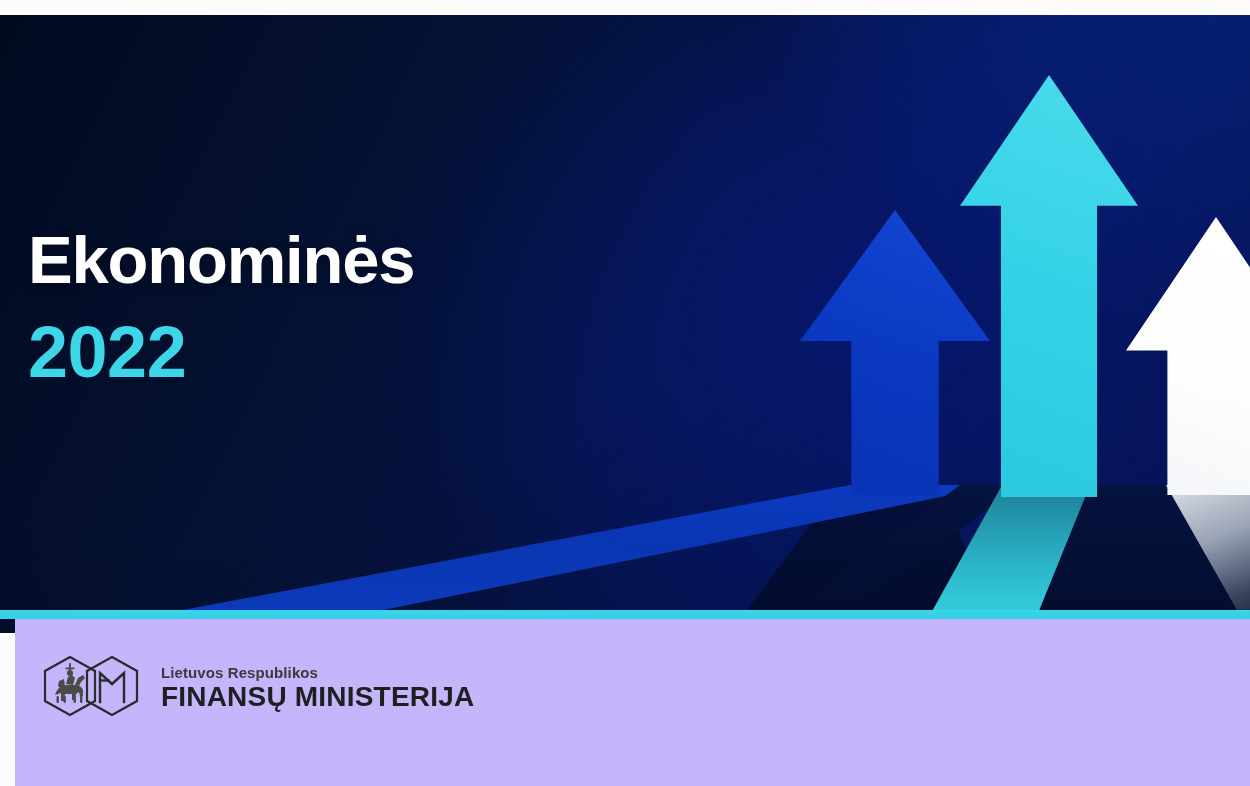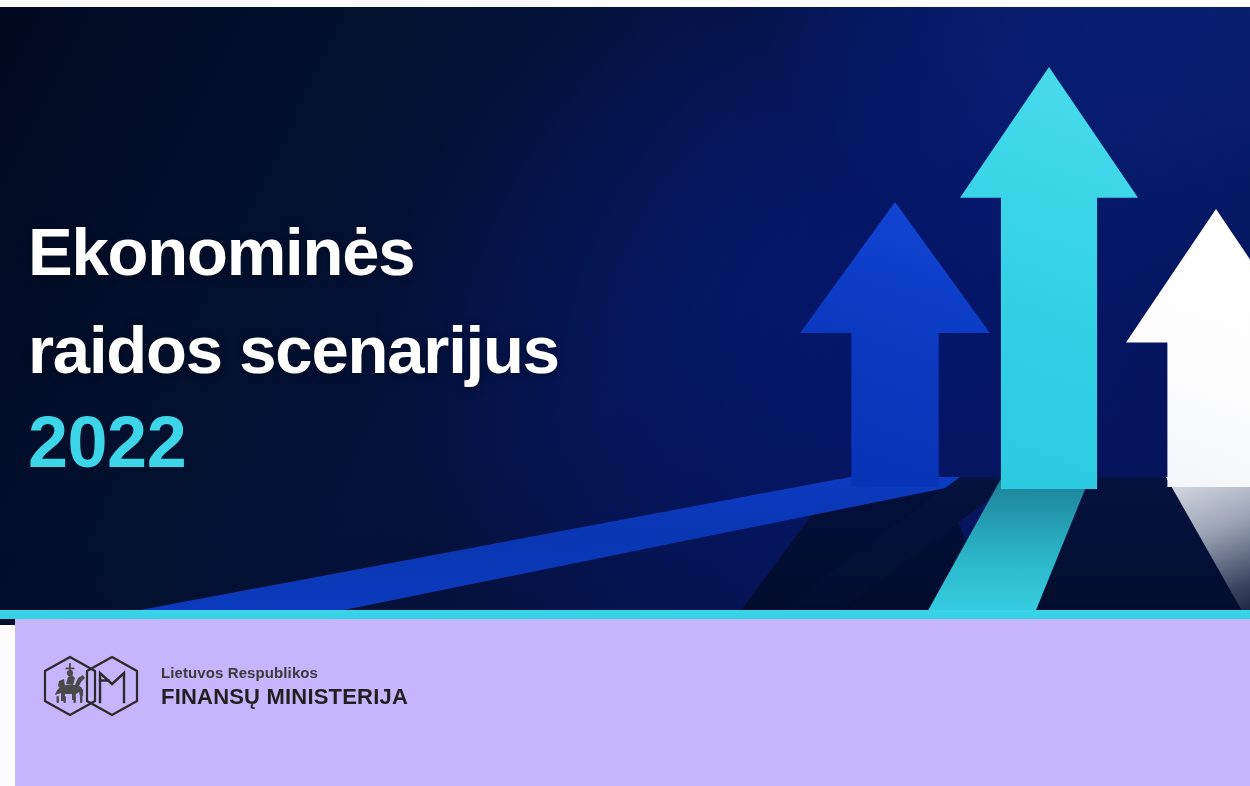--- a/index.html
+++ b/index.html
@@ -14,21 +14,21 @@
   #poster {
     position:relative;
     width:1250px; height:786px;
     overflow:hidden;
     background:#fcfcfc;
   }
 
   
   .hero {
     position:absolute;
-    left:0; top:7px;
+    left:0; top:15px;
     width:1250px; height:618px;
     overflow:hidden;
     background:
       radial-gradient(ellipse 900px 620px at 105% -8%, #0a2a9e 0%, rgba(10,42,158,0) 62%),
       radial-gradient(ellipse 1000px 700px at 78% 46%, #072徒 0%, rgba(7,26,120,0) 60%),
       linear-gradient(118deg, #020a22 0%, #03102f 26%, #051243 48%, #071a72 76%, #0a2290 100%);
   }
   
   .hero {
     background:
@@ -154,21 +154,21 @@
   .logo-text { display:flex; flex-direction:column; gap:2px; }
   .logo-top {
     color:#3a3a3a;
     font-size:15px;
     font-weight:700;
     letter-spacing:.1px;
     line-height:18px;
   }
   .logo-bottom {
     color:#1f1f1f;
-    font-size:22px;
+    font-size:28px;
     font-weight:700;
     letter-spacing:.2px;
     line-height:25px;
   }
 </style>
 </head>
 <body>
 
 <div id="poster">
 
@@ -183,21 +183,20 @@
       <div class="shape shadow-white-l"></div>
       <div class="shape trail-white"></div>
 
       <div class="arrow arrow-blue"></div>
       <div class="arrow arrow-white"></div>
       <div class="arrow arrow-cyan"></div>
     </div>
 
     <div class="title-block">
       <span class="title-line">Ekonominės</span>
-      <span class="title-line">raidos scenarijus</span>
       <span class="title-year">2022</span>
     </div>
   </div>
 
   <div class="divider"></div>
 
   <div class="footer">
     <div class="logo">
 
       <svg class="logo-mark" width="108" height="62" viewBox="0 0 108 62" aria-hidden="true">

